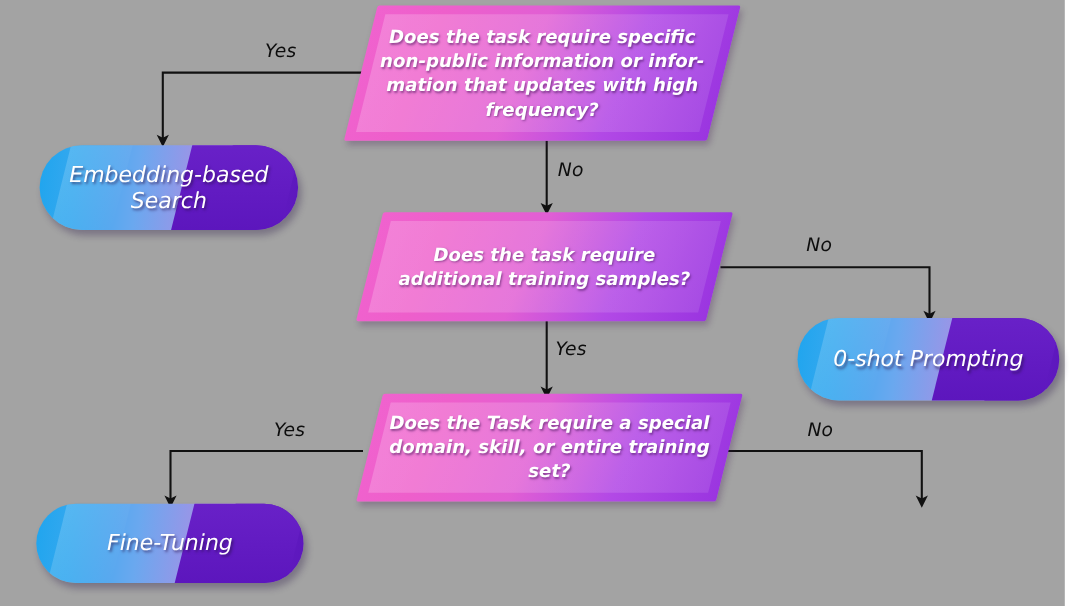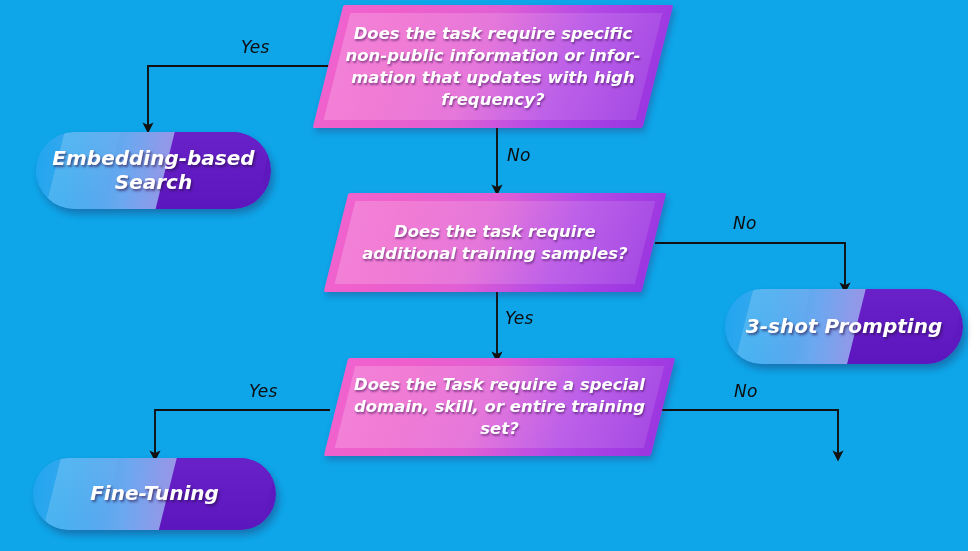--- a/index.html
+++ b/index.html
@@ -1,17 +1,17 @@
 <!DOCTYPE html>
 <html><head>
 <meta charset="utf-8">
 <style>
   html,body{margin:0;padding:0;background:#ffffff;}
   body{width:980px;height:551px;overflow:hidden;font-family:"Liberation Sans",sans-serif;}
-  #stage{position:relative;width:968px;height:551px;background:#0ea5e9;}
+  #stage{position:relative;width:968px;height:551px;background:#a3a3a3;}
 
   
   #wires{position:absolute;left:0;top:0;width:980px;height:551px;}
 
   
   .edge-label{
     position:absolute;
     font-family:"DejaVu Sans",sans-serif;
     font-size:17px;
     font-style:italic;
@@ -77,21 +77,21 @@
     left:8%;top:0;width:24%;height:100%;
     background:linear-gradient(100deg,rgba(255,255,255,.18),rgba(255,255,255,0));
     transform:skewX(-14deg);
     pointer-events:none;
   }
   .pill .ptext{
     position:relative;z-index:3;
     color:#ffffff;
     font-family:"DejaVu Sans",sans-serif;
     font-style:italic;
-    font-weight:700;
+    font-weight:400;
     font-size:20px;
     line-height:1.18;
     text-align:center;
     text-shadow:1.5px 2px 2.5px rgba(40,15,70,.6);
     padding:0 10px;
   }
 </style>
 </head>
 <body>
 
@@ -145,21 +145,21 @@
 
   <div class="pill" style="left:36px;top:132px;width:235px;height:77px;">
     <span class="gloss"></span>
     <span class="wedge"></span>
     <span class="ptext">Embedding-based Search</span>
   </div>
 
   <div class="pill" style="left:725px;top:289px;width:238px;height:75px;">
     <span class="gloss"></span>
     <span class="wedge"></span>
-    <span class="ptext">3-shot Prompting</span>
+    <span class="ptext">0-shot Prompting</span>
   </div>
 
   <div class="pill" style="left:33px;top:458px;width:243px;height:72px;">
     <span class="gloss"></span>
     <span class="wedge"></span>
     <span class="ptext">Fine-Tuning</span>
   </div>
 
 
 </div>

